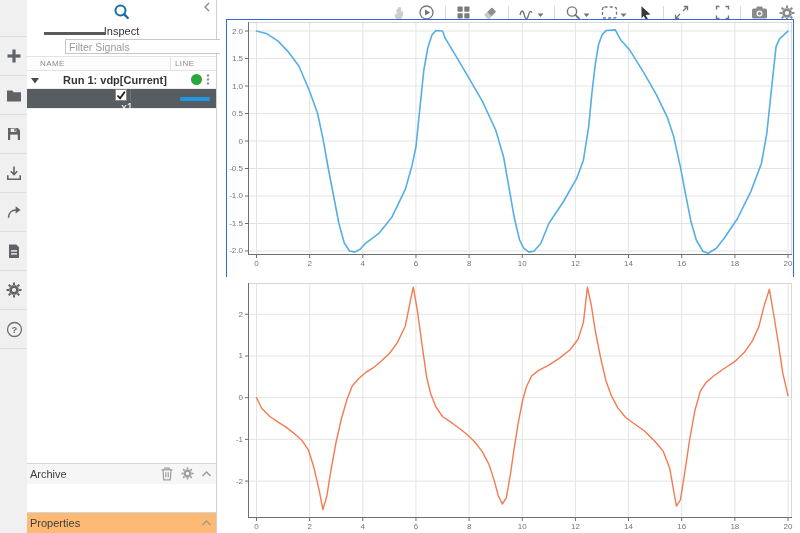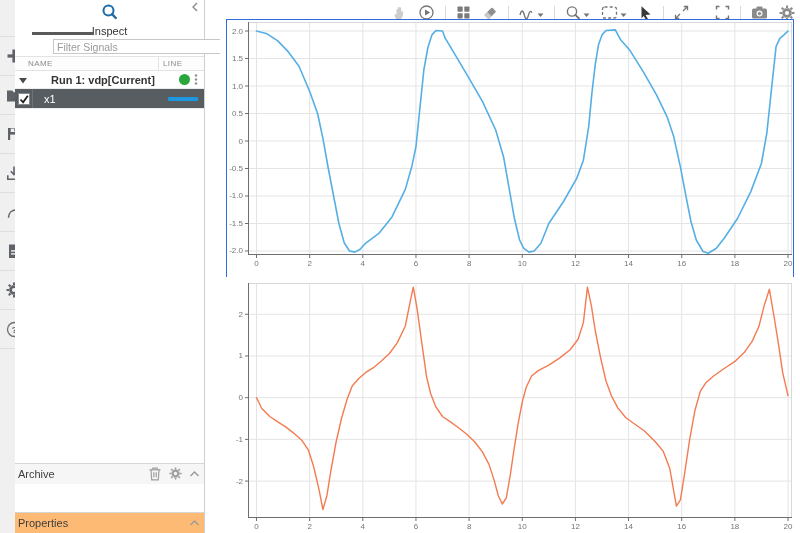--- a/index.html
+++ b/index.html
@@ -8,21 +8,21 @@
 
   
   .strip{position:absolute;left:0;top:0;width:29px;height:533px;background:#f0f0f0;
          border-right:1px solid #d8d8d8;box-sizing:border-box;padding-top:36px;}
   .strip .sbtn{width:100%;height:38px;display:flex;align-items:center;justify-content:center;
                border-bottom:1px solid #dedede;cursor:pointer;}
   .strip .sbtn:first-child{border-top:1px solid #dedede;}
   .strip svg{display:block;}
 
   
-  .sidebar{position:absolute;left:15px;top:0;width:190px;height:533px;background:#fff;
+  .sidebar{position:absolute;left:27px;top:0;width:190px;height:533px;background:#fff;
            border-right:1px solid #cfcfcf;box-sizing:border-box;display:flex;flex-direction:column;}
   .tabs{position:relative;height:36px;display:flex;flex-shrink:0;}
   .tab{flex:1;display:flex;flex-direction:column;align-items:center;justify-content:flex-start;
        padding-top:3px;cursor:pointer;}
   .tab .tlabel{font-size:11px;color:#4a4a4a;margin-top:1px;}
   .tab.selected .tlabel{color:#333;}
   .tab-underline{position:absolute;left:17px;bottom:1px;width:62px;height:3px;background:#5a5a5a;}
   .collapse-btn{position:absolute;right:3px;top:1px;width:12px;height:12px;cursor:pointer;}
 
   .filterwrap{flex-shrink:0;padding:3px 2px 2px 2px;}
@@ -37,21 +37,21 @@
   .thead .cdiv{position:absolute;left:143px;top:0;bottom:0;width:1px;background:#e3e3e3;}
 
   .runrow{position:relative;height:17px;flex-shrink:0;border-bottom:1px solid #ececec;
           display:flex;align-items:center;cursor:pointer;background:#fff;gap:20px;}
   .runrow .tri{margin-left:4px;}
   .runrow .rlabel{margin-left:4px;font-weight:bold;color:#343434;font-size:11px;}
   .run-dot{position:absolute;left:164px;top:3px;width:11px;height:11px;border-radius:50%;}
   .kebab{position:absolute;left:177px;top:2px;width:8px;height:13px;cursor:pointer;}
 
   .sigrow{position:relative;height:19px;flex-shrink:0;display:flex;align-items:center;
-          border-bottom:1px solid #ececec;background:#fff;cursor:pointer;}
+          border-bottom:1px solid #ececec;background:#fff;cursor:pointer;flex-direction:column;}
   .sigrow .cbcell{width:18px;height:100%;display:flex;align-items:center;justify-content:center;
           border-right:1px solid #e6e6e6;box-sizing:border-box;}
   .checkbox{width:12px;height:12px;background:#fff;border:1px solid #8a8a8a;box-sizing:border-box;
           display:flex;align-items:center;justify-content:center;cursor:pointer;}
   .sigrow .sname{margin-left:11px;color:#3c3c3c;}
   .swatch{position:absolute;left:153px;top:8px;width:30px;height:3.5px;border-radius:1px;}
   .sigrow.selected{background:#575d61;}
   .sigrow.selected .sname{color:#fff;}
   .sigrow.selected .cbcell{border-right:1px solid #6d7377;}
 

